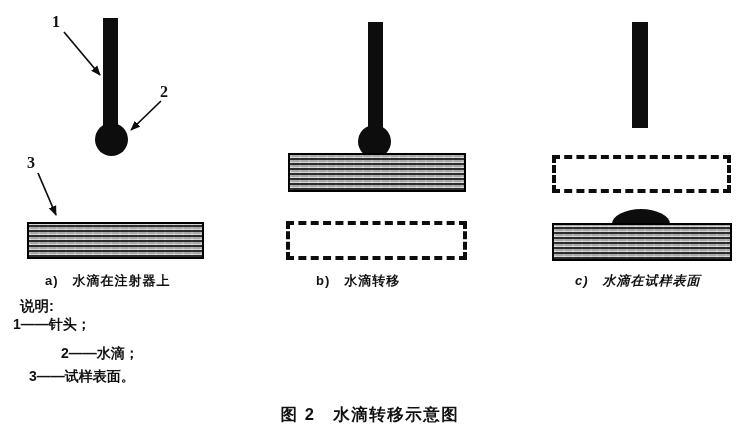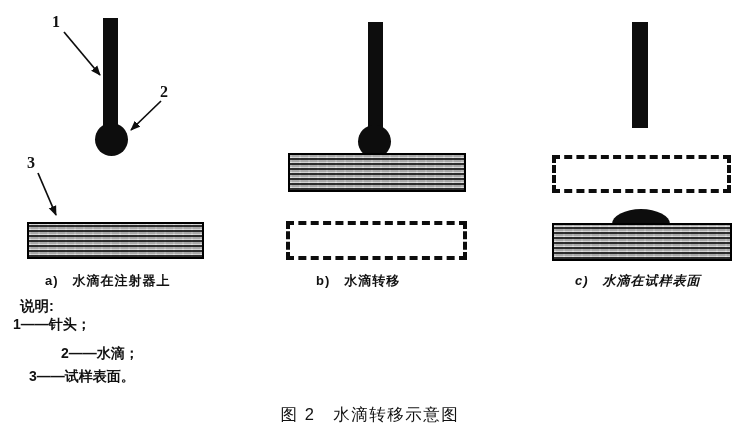--- a/index.html
+++ b/index.html
@@ -62,21 +62,21 @@
     position:absolute;
     font-weight:bold;
     font-size:14px;
     font-family:"Liberation Sans","DejaVu Sans",sans-serif;
     white-space:nowrap;
   }
   .fig-title{
     position:absolute;
     left:0;width:740px;
     text-align:center;
-    font-weight:normal;
+    font-weight:bold;
     font-size:16.5px;
     font-family:"Liberation Sans","DejaVu Sans",sans-serif;
     letter-spacing:1.5px;
   }
   svg.arrows{position:absolute;left:0;top:0;pointer-events:none;}
 </style>
 </head>
 <body>
 
 <div id="page">

